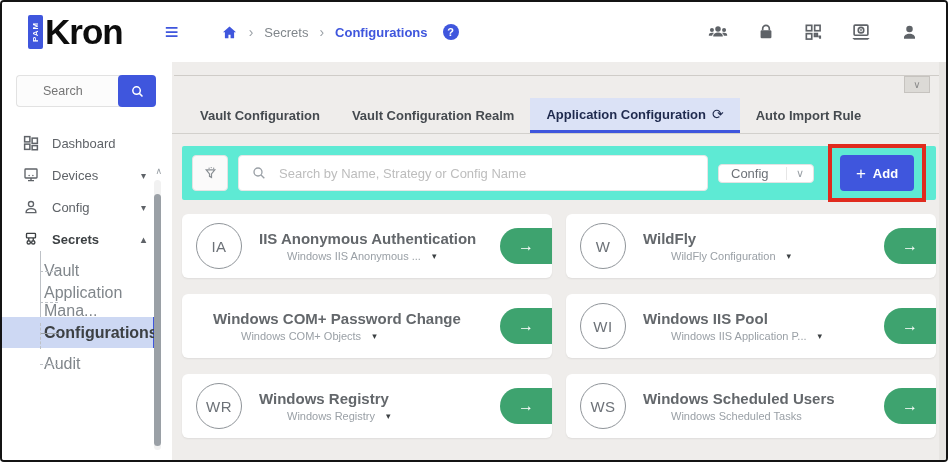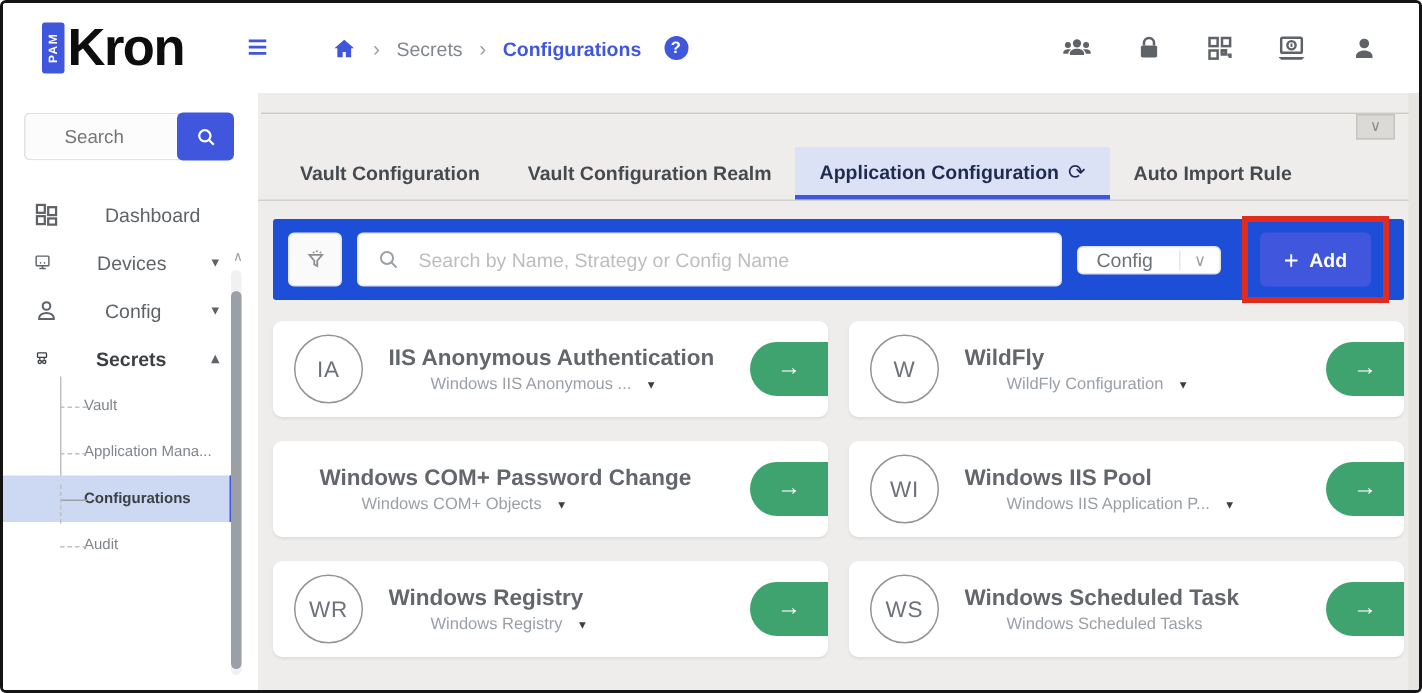--- a/index.html
+++ b/index.html
@@ -32,50 +32,50 @@
   .sidebar{width:170px; background:#fff; position:relative; flex:none;}
   .main{flex:1; background:var(--main-bg); position:relative; overflow:visible;}
 
   
   .search-row{display:flex; padding:13px 16px 10px 14px;}
   .search-row input{flex:1; min-width:0; height:32px; border:1px solid #e2e2e2; border-radius:4px 0 0 4px; border-right:none;
                     padding:0 26px; font-size:12.5px; color:#5f6368; background:#fcfcfc; outline:none; font-family:inherit;}
   .search-btn{width:38px; height:32px; background:var(--accent); border:none; border-radius:4px; margin-left:-3px;
               display:flex; align-items:center; justify-content:center; cursor:pointer;}
   .menu{position:relative; padding-top:10px;}
-  .menu-item{display:flex; align-items:center; height:32px; padding:0 26px 0 20px; gap:30px; font-size:13px; color:#5f6368; cursor:pointer;}
+  .menu-item{display:flex; align-items:center; height:32px; padding:0 26px 0 20px; gap:12px; font-size:13px; color:#5f6368; cursor:pointer;}
   .menu-item .label{flex:1; white-space:nowrap;}
   .menu-item.bold{font-weight:700; color:#3c4043;}
   .menu-item .caret{font-size:10px; color:#5f6368;}
   .subtree{position:relative;}
   .subtree::before{content:""; position:absolute; left:38px; top:-4px; height:72px; border-left:1px solid #bdc1c6;}
   .subtree::after{content:""; position:absolute; left:38px; top:68px; height:26px; border-left:1px dashed #bdc1c6;}
-  .sub-item{position:relative; height:31px; display:flex; align-items:center; padding-left:54px; margin-right:16px;
-            font-size:10px; color:#80868b; cursor:pointer;}
+  .sub-item{position:relative; height:31px; display:flex; align-items:center; padding-left:42px; margin-right:16px;
+            font-size:16px; color:#80868b; cursor:pointer;}
   .sub-item::before{content:""; position:absolute; left:38px; width:18px; top:50%; border-top:1px dashed #bdc1c6;}
   .sub-item.active{background:var(--sidebar-active-bg); color:#3c4043; font-weight:700; border-right:3px solid var(--accent);}
   .sub-item.active::before{border-top:1px solid #9aa0a6;}
   .sb-track{position:absolute; right:11px; top:118px; bottom:10px; width:7px; background:#f1f1f1; border-radius:4px;}
   .sb-thumb{position:absolute; top:14px; bottom:4px; left:0; width:7px; background:#9aa0a6; border-radius:4px; cursor:grab;}
   .sb-up{position:absolute; right:10px; top:104px; font-size:9px; color:#9aa0a6;}
 
   
   .collapse-strip{height:30px; position:relative;}
   .collapse-strip::after{content:""; position:absolute; left:2px; right:4px; top:13px; border-top:1px solid #cfccc8;}
   .strip-btn{position:absolute; right:16px; top:14px; width:26px; height:17px; background:#dcdad6; border:1px solid #c6c3bf;
              color:#8a8a8a; font-size:10px; line-height:1; display:flex; align-items:center; justify-content:center; cursor:pointer; z-index:2;}
 
   
   .tabs{display:flex; align-items:stretch; margin-top:6px; height:36px; padding-left:12px; border-bottom:1px solid #d2d0cc;}
   .tab{display:flex; align-items:center; padding:0 16px; font-size:13px; font-weight:600; color:#454a4f; cursor:pointer; gap:6px; white-space:nowrap;}
   .tab.active{background:var(--tab-active-bg); color:#1f2a4e; font-weight:700; border-bottom:3px solid var(--accent);}
   .tab .refresh{font-size:14px; font-weight:400;}
 
   
-  .filter-panel{margin:12px 10px 0 10px; background:#1d4ed8; height:54px; display:flex; align-items:center; padding:0 10px; gap:10px; border-radius:2px;}
+  .filter-panel{margin:12px 10px 0 10px; background:#5eead4; height:54px; display:flex; align-items:center; padding:0 10px; gap:10px; border-radius:2px;}
   .icon-btn{width:36px; height:36px; border:1px solid #e3e3e3; background:#fbfafa; border-radius:4px; flex:none;
             display:flex; align-items:center; justify-content:center; cursor:pointer;}
   .search-box{flex:1; height:36px; border:1px solid #e6e6e6; border-radius:4px; background:#fff;
               display:flex; align-items:center; padding:0 12px; gap:12px;}
   .search-box input{border:none; outline:none; flex:1; min-width:0; font-size:13px; color:#5f6368; font-family:inherit;}
   .search-box input::placeholder{color:#bdbdbd;}
   .select{width:96px; height:19px; border:1px solid #e3e3e3; border-radius:4px; background:#fff; flex:none;
           display:flex; align-items:center; padding:0 9px 0 12px; font-size:13px; color:#6d7278; cursor:pointer;}
   .select .chev{margin-left:auto; border-left:1px solid #e6e6e6; padding-left:9px; color:#9aa0a6; font-size:11px;}
   .annotation{border:4px solid var(--annotation-red); padding:7px 8px; margin:-6px 0 -6px 4px; flex:none;}
@@ -350,21 +350,21 @@
             </div>
           </div>
           <button class="go-btn">
               <span>→</span>
             </button>
         </div>
 
         <div class="card">
           <div class="avatar">WS</div>
           <div class="card-text">
-            <div class="card-title">Windows Scheduled Task</div>
+            <div class="card-title">Windows Scheduled Users</div>
             <div class="card-sub">
               <span>Windows Scheduled Tasks</span>
             </div>
           </div>
           <button class="go-btn">
               <span>→</span>
             </button>
         </div>
 
       </div>

